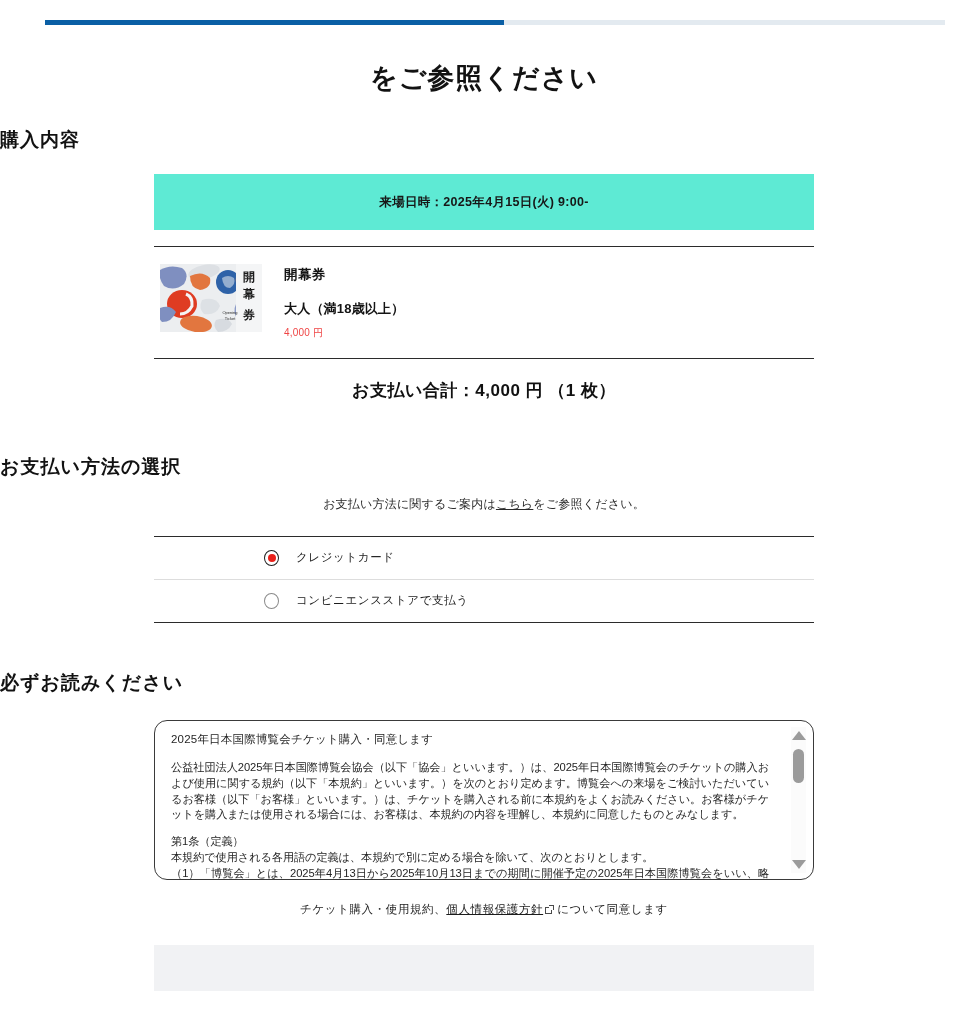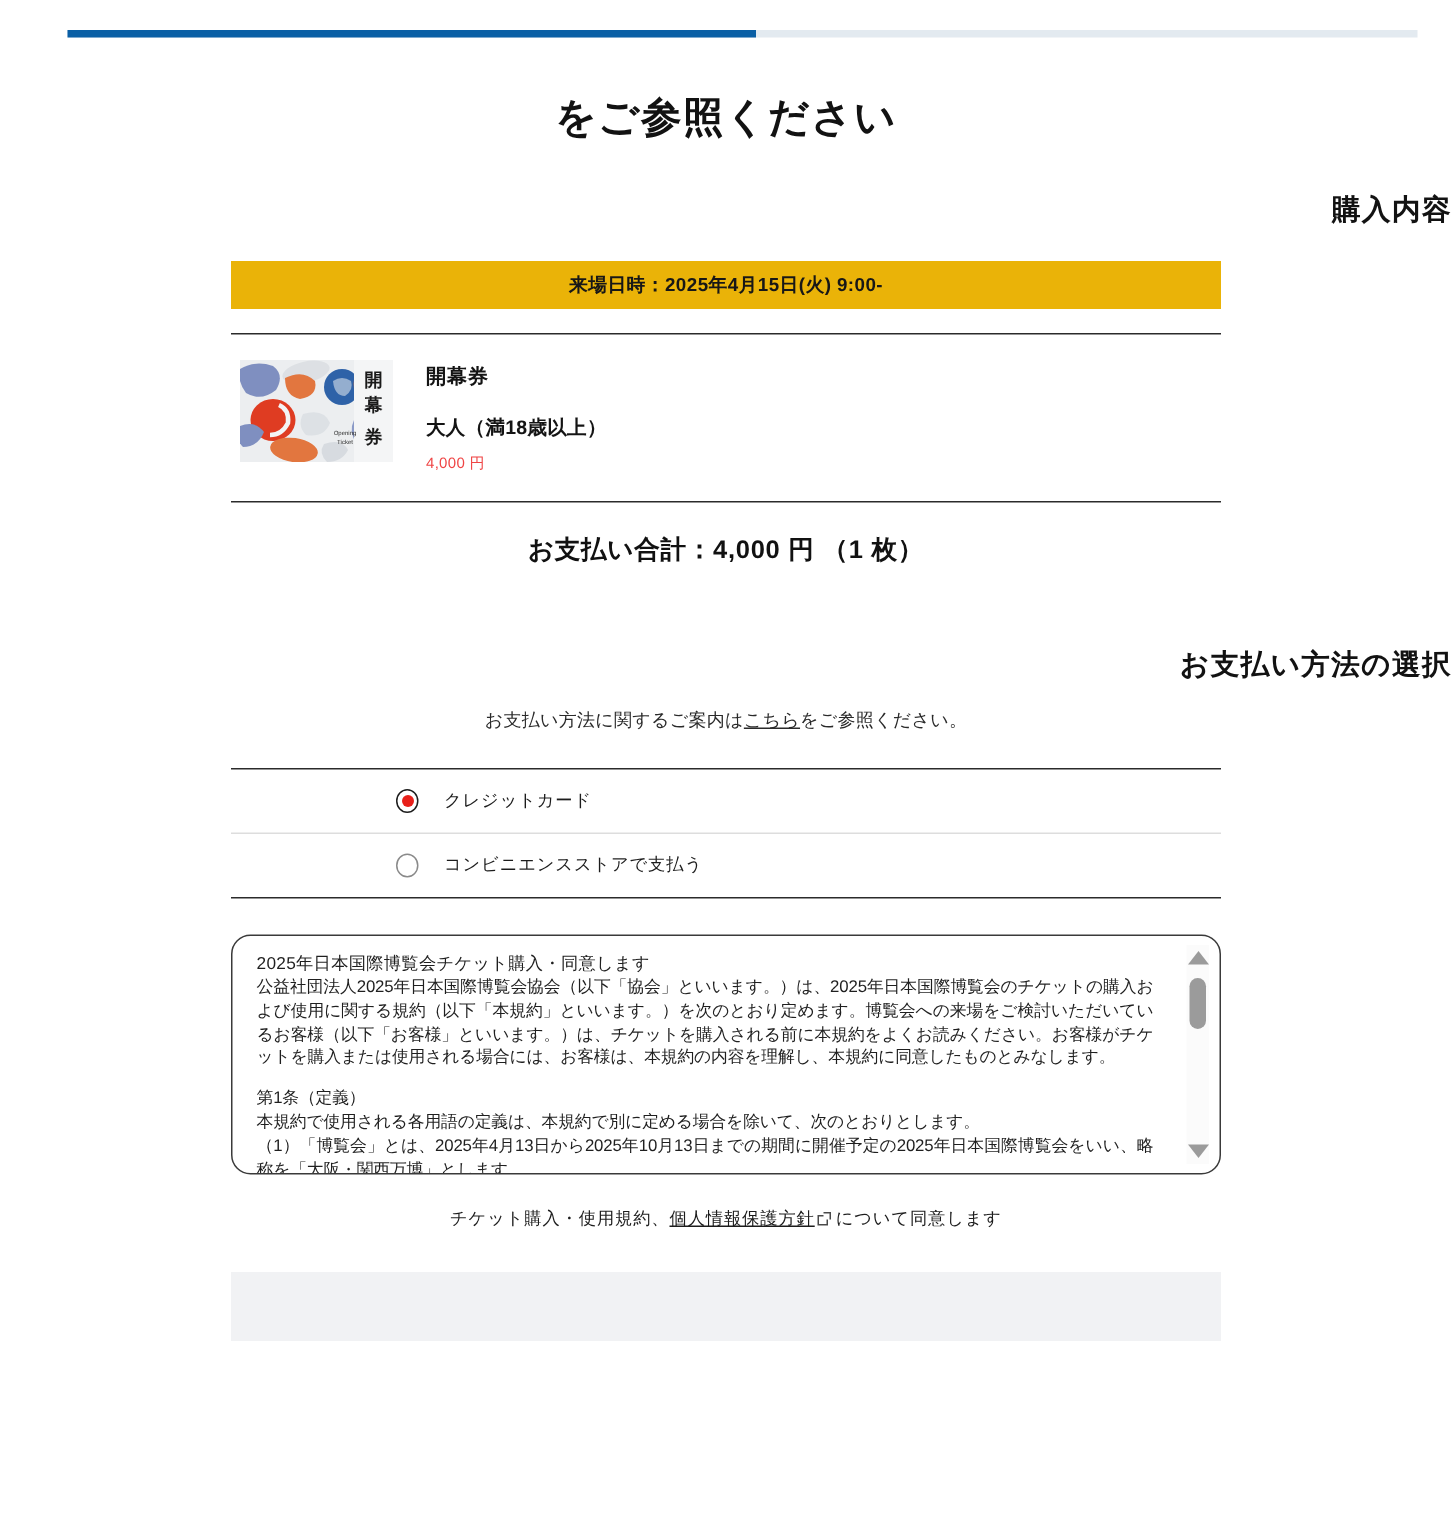--- a/index.html
+++ b/index.html
@@ -50,37 +50,37 @@
   }
   .page-subtitle {
     text-align: center;
     font-size: 13px;
     color: #272727;
     margin-top: 25px;
     letter-spacing: 0.5px;
   }
 
   .section-title {
-    text-align: right;
+    text-align: left;
     font-size: 19px;
     font-weight: bold;
     letter-spacing: 1px;
     color: #121212;
   }
 
   
   .content {
     width: 660px;
     margin: 0 auto;
   }
 
   
   .date-banner {
-    background: #eab308;
-    height: 32px;
+    background: #5eead4;
+    height: 56px;
     display: flex;
     align-items: center;
     justify-content: center;
     font-size: 12.5px;
     font-weight: bold;
     color: #171717;
     letter-spacing: 0.3px;
   }
 
   
@@ -199,21 +199,21 @@
   }
   .terms-h {
     font-size: 11.5px;
     color: #1f1f1f;
     letter-spacing: 0.2px;
   }
   .terms-p {
     font-size: 11.2px;
     line-height: 1.42;
     color: #1f1f1f;
-    margin: 1px 0 0 0;
+    margin: 13px 0 0 0;
     text-align: justify;
     letter-spacing: -0.1px;
   }
   .terms-p.tight { margin-top: 11px; }
   .terms-p .indent { display: block; }
 
   
   .sb {
     position: absolute;
     right: 7px;
@@ -383,20 +383,21 @@
     <div class="rule-light"></div>
 
     <div class="radio-row">
       <span class="radio"></span>
       <span class="radio-label">コンビニエンスストアで支払う</span>
     </div>
 
     <div class="rule-dark"></div>
   </div>
 
+  <h2 class="section-title mustread-heading">必ずお読みください</h2>
 
   <div class="content">
     <div class="terms-box">
       <div class="terms-inner">
         <div class="terms-h">2025年日本国際博覧会チケット購入・同意します</div>
         <p class="terms-p">公益社団法人2025年日本国際博覧会協会（以下「協会」といいます。）は、2025年日本国際博覧会のチケットの購入および使用に関する規約（以下「本規約」といいます。）を次のとおり定めます。博覧会への来場をご検討いただいているお客様（以下「お客様」といいます。）は、チケットを購入される前に本規約をよくお読みください。お客様がチケットを購入または使用される場合には、お客様は、本規約の内容を理解し、本規約に同意したものとみなします。</p>
         <p class="terms-p tight">
           <span class="indent">第1条（定義）</span>
           <span class="indent">本規約で使用される各用語の定義は、本規約で別に定める場合を除いて、次のとおりとします。</span>
           <span class="indent">（1）「博覧会」とは、2025年4月13日から2025年10月13日までの期間に開催予定の2025年日本国際博覧会をいい、略称を「大阪・関西万博」とします。</span>

